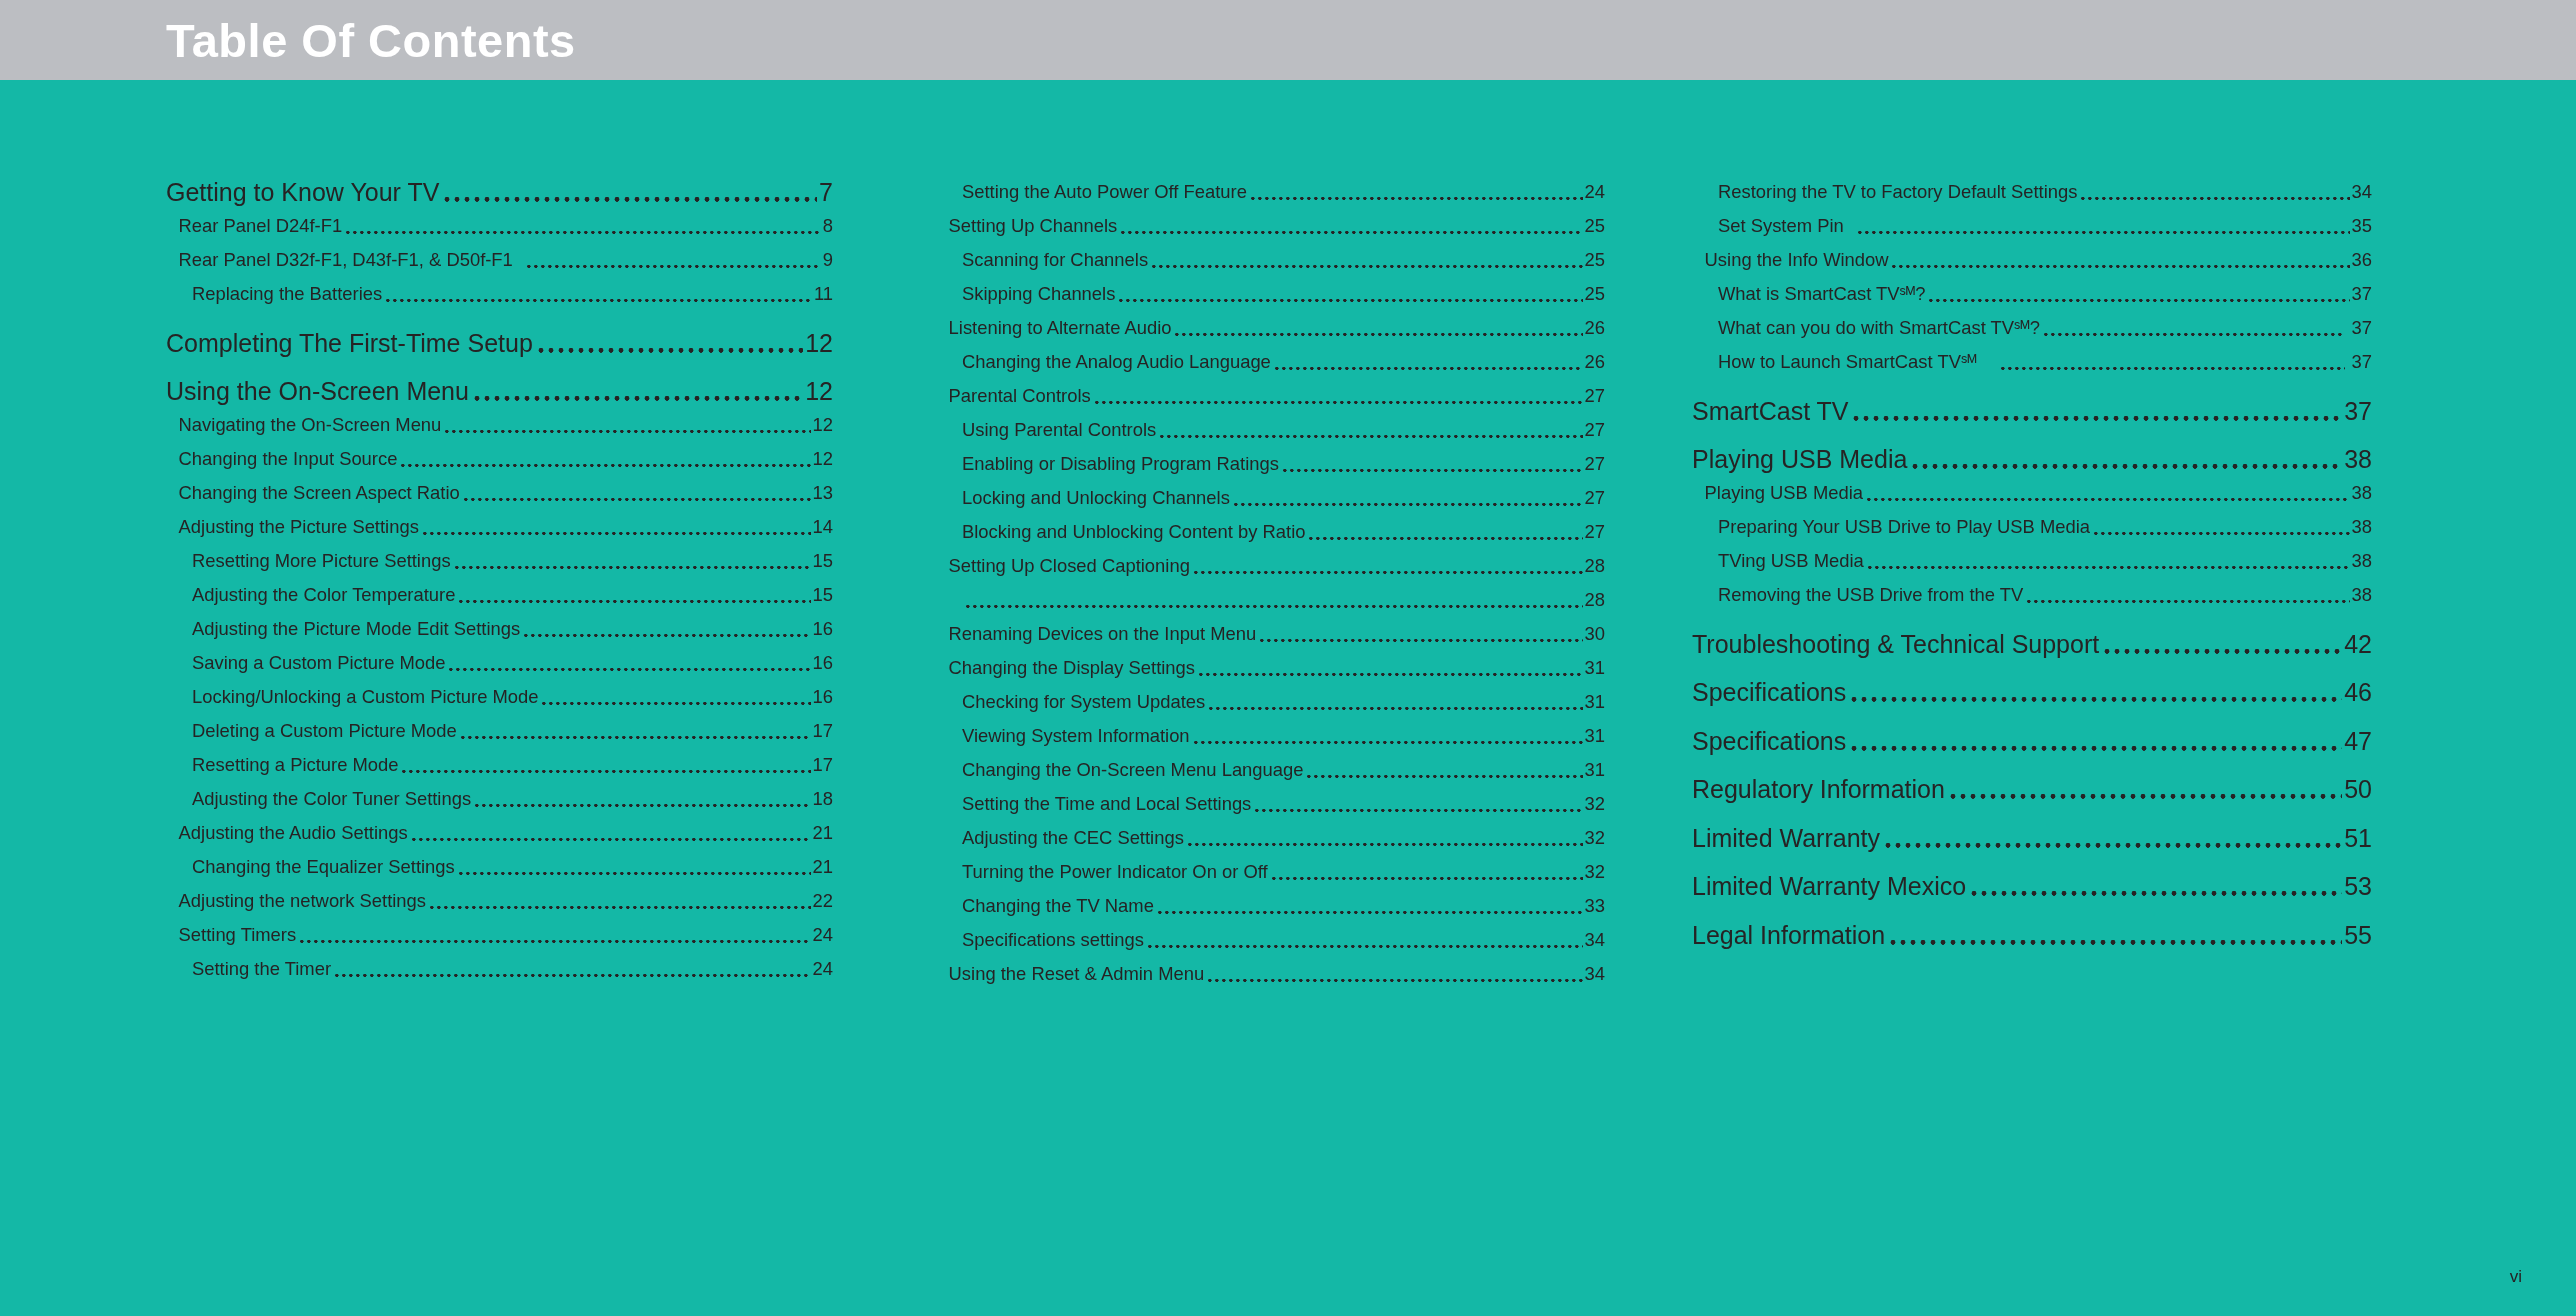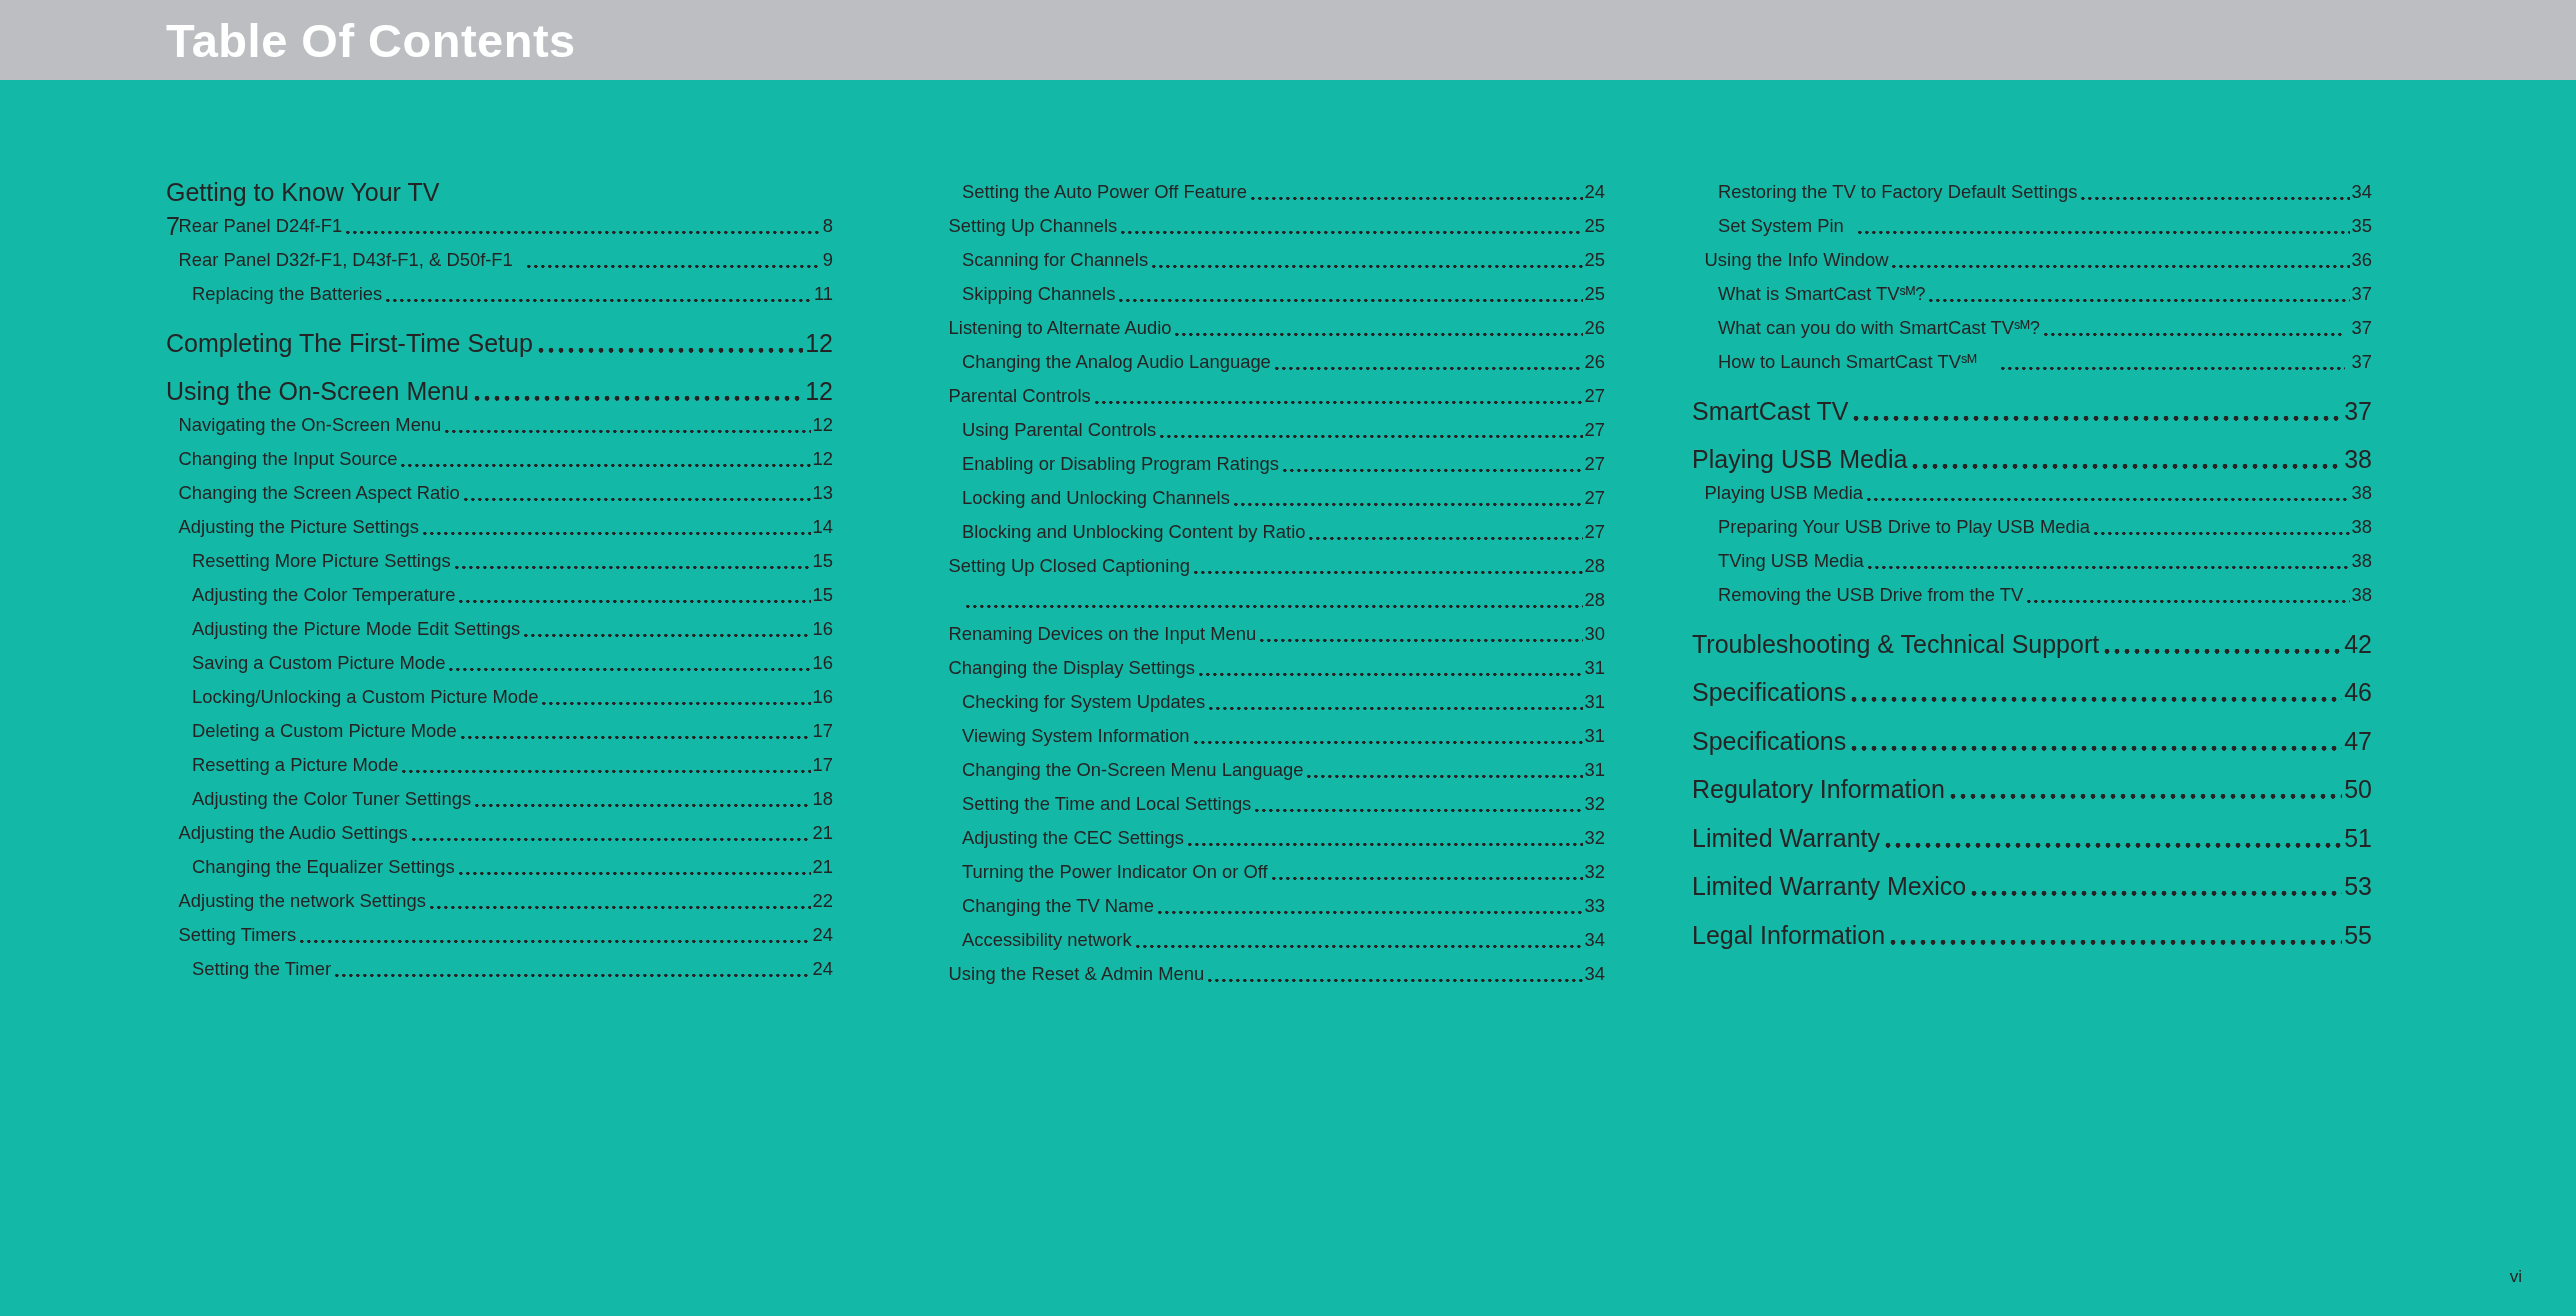--- a/index.html
+++ b/index.html
@@ -42,21 +42,21 @@
   .toc-row{
     display:flex;
     height:34px;line-height:34px;
     font-size:18.4px;
   }
   .toc-row.level-1{
     font-size:25px;
     height:34px;line-height:34px;
     margin-top:14.5px;
   }
-  .toc-row.level-1:first-child{margin-top:0;flex-direction:column;}
+  .toc-row.level-1:first-child{margin-top:0;}
   .toc-row.level-2{padding-left:12.6px;}
   .toc-row.level-3{padding-left:26px;}
 
   .lbl{white-space:pre;}
   .pg{white-space:pre;}
 
   .dots{
     flex:1 1 auto;min-width:7.7px;
     margin:0 1.9px 0 2.9px;
     background-image:radial-gradient(circle at 2.9px calc(100% - 10.6px), var(--text) 1.5px, transparent 1.9px);
@@ -306,21 +306,21 @@
           <span class="lbl">Turning the Power Indicator On or Off</span>
           <span class="dots"></span>
           <span class="pg">32</span>
         </div>
         <div class="toc-row level-3">
           <span class="lbl">Changing the TV Name</span>
           <span class="dots"></span>
           <span class="pg">33</span>
         </div>
         <div class="toc-row level-3">
-          <span class="lbl">Accessibility network</span>
+          <span class="lbl">Specifications settings</span>
           <span class="dots"></span>
           <span class="pg">34</span>
         </div>
         <div class="toc-row level-2">
           <span class="lbl">Using the Reset &amp; Admin Menu</span>
           <span class="dots"></span>
           <span class="pg">34</span>
         </div>
       </section>
     <section class="toc-col c2">

